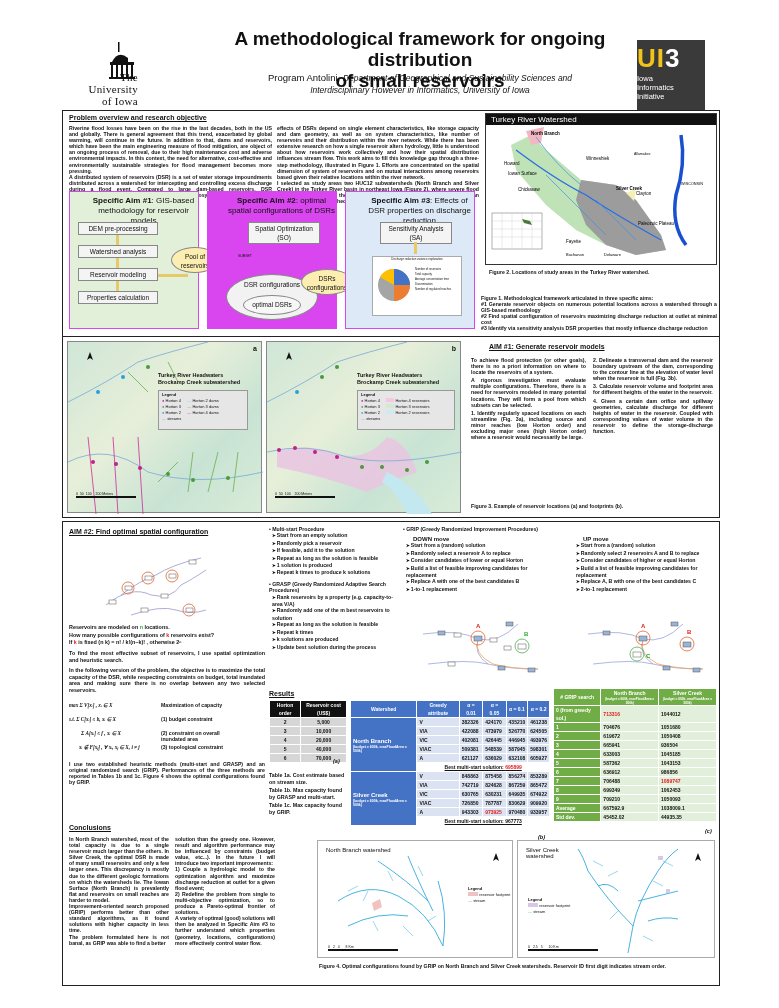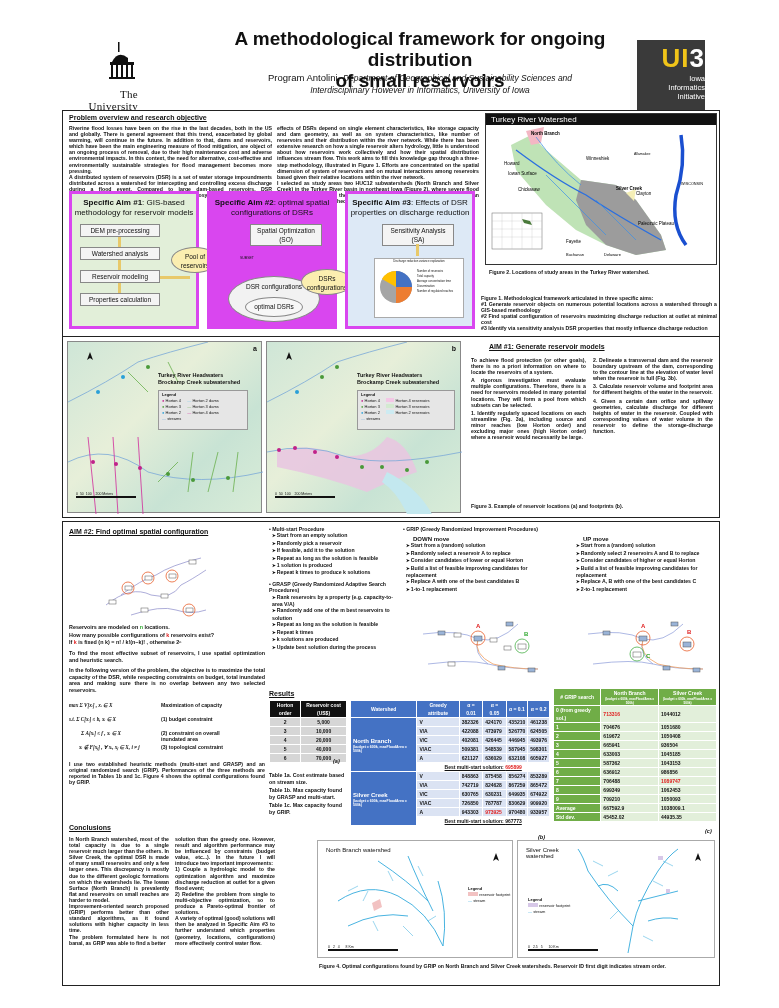--- a/index.html
+++ b/index.html
@@ -6,28 +6,28 @@
   html, body { width: 779px; height: 1008px; background: #fff; overflow: hidden; }
   body { font-family: "Liberation Sans", sans-serif; color: #111; position: relative; }
   .abs { position: absolute; }
   .t { font-size: 5.2px; line-height: 6.1px; text-align: justify; font-weight: bold; color: #111; }
   .box { position: absolute; border: 1.2px solid #222; background: #fff; }
   .sec-h { font-size: 7px; font-weight: bold; text-decoration: underline; position: absolute; }
   
   #title { left: 220px; top: 28px; width: 400px; text-align: center; font-size: 19px; font-weight: bold; line-height: 21px; }
   #author { left: 220px; top: 72px; width: 400px; text-align: center; font-size: 9.5px; line-height: 12px; }
   #author i { font-style: italic; font-size: 8.5px; }
-  #ui-logo { left: 637px; top: 40px; width: 68px; height: 88px; background: #3a3a3a; color: #fff; text-align: right; }
+  #ui-logo { left: 637px; top: 40px; width: 68px; height: 88px; background: #3a3a3a; color: #fff; text-align: left; }
   #ui-logo .ui3 { font-size: 26px; font-weight: bold; letter-spacing: 1px; margin-top: 3px; }
   #ui-logo .ui3 span.y { color: #f0c419; }
   #ui-logo .sub { font-size: 7.5px; line-height: 9px; }
   #uiowa-logo { left: 60px; top: 40px; width: 82px; height: 80px; text-align: right; font-family: "Liberation Serif", serif; }
   #uiowa-logo .line { font-size: 11px; line-height: 12px; letter-spacing: 0.3px; }
   
-  .aimbox { position: absolute; border: 3px solid #d946ef; }
+  .aimbox { position: absolute; border: 1px solid #d946ef; padding-left: 19px; }
   .aimbox .h { font-size: 8px; text-align: center; line-height: 10px; margin-top: 4px; }
   .aimbox .h b { font-weight: bold; }
   .step { position: absolute; background: #f4f4f4; border: 1px solid #888; font-size: 6.5px; text-align: center; line-height: 11px; }
   .ellipse { position: absolute; border-radius: 50%; border: 1px solid #888; font-size: 6.5px; text-align: center; }
   .ell-y { background: #fbeeb0; }
   .arrow-v { position: absolute; width: 3px; background: #e8c96a; }
   .arrow-h { position: absolute; height: 3px; background: #e8c96a; }
   
   table { border-collapse: collapse; font-size: 5px; font-weight: bold; }
   td, th { padding: 0 2px; height: 8.4px; line-height: 8px; border: 1px solid #fff; }
@@ -54,21 +54,21 @@
     <rect x="10" y="2" width="1.5" height="10" fill="#111"></rect>
     <path d="M4 22 Q10 10 20 18 L20 22 Z" fill="#111"></path>
     <rect x="2" y="22" width="24" height="3" fill="#111"></rect>
     <rect x="3" y="25" width="2" height="12" fill="#111"></rect>
       <rect x="8" y="25" width="2" height="12" fill="#111"></rect>
     <rect x="13" y="25" width="2" height="12" fill="#111"></rect>
       <rect x="18" y="25" width="2" height="12" fill="#111"></rect>
     <rect x="23" y="25" width="2" height="12" fill="#111"></rect>
       <rect x="1" y="37" width="26" height="2" fill="#111"></rect>
   </svg>
-  <div style="position:absolute;right:4px;top:48px;font-family:Liberation Serif, serif;">
+  <div style="position:absolute;right:4px;top:31px;font-family:Liberation Serif, serif;">
     <div class="line">The</div>
     <div class="line">University</div>
     <div class="line">of Iowa</div>
   </div>
 </div>
 
 <div id="title" class="abs">
   <div>A methodological framework for ongoing distribution</div>
   <div>of small reservoirs</div>
 </div>

